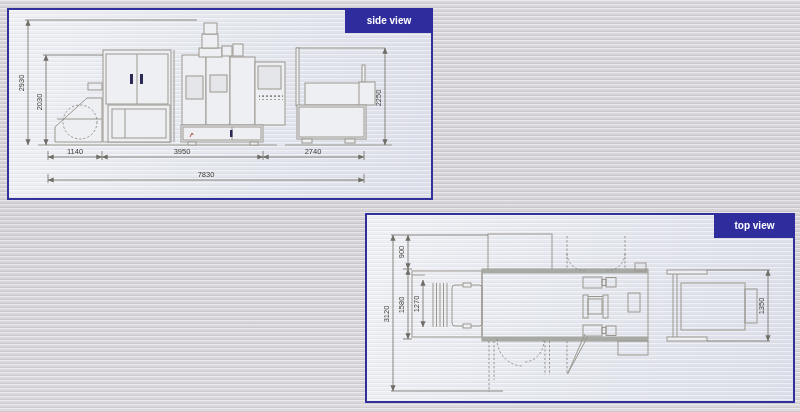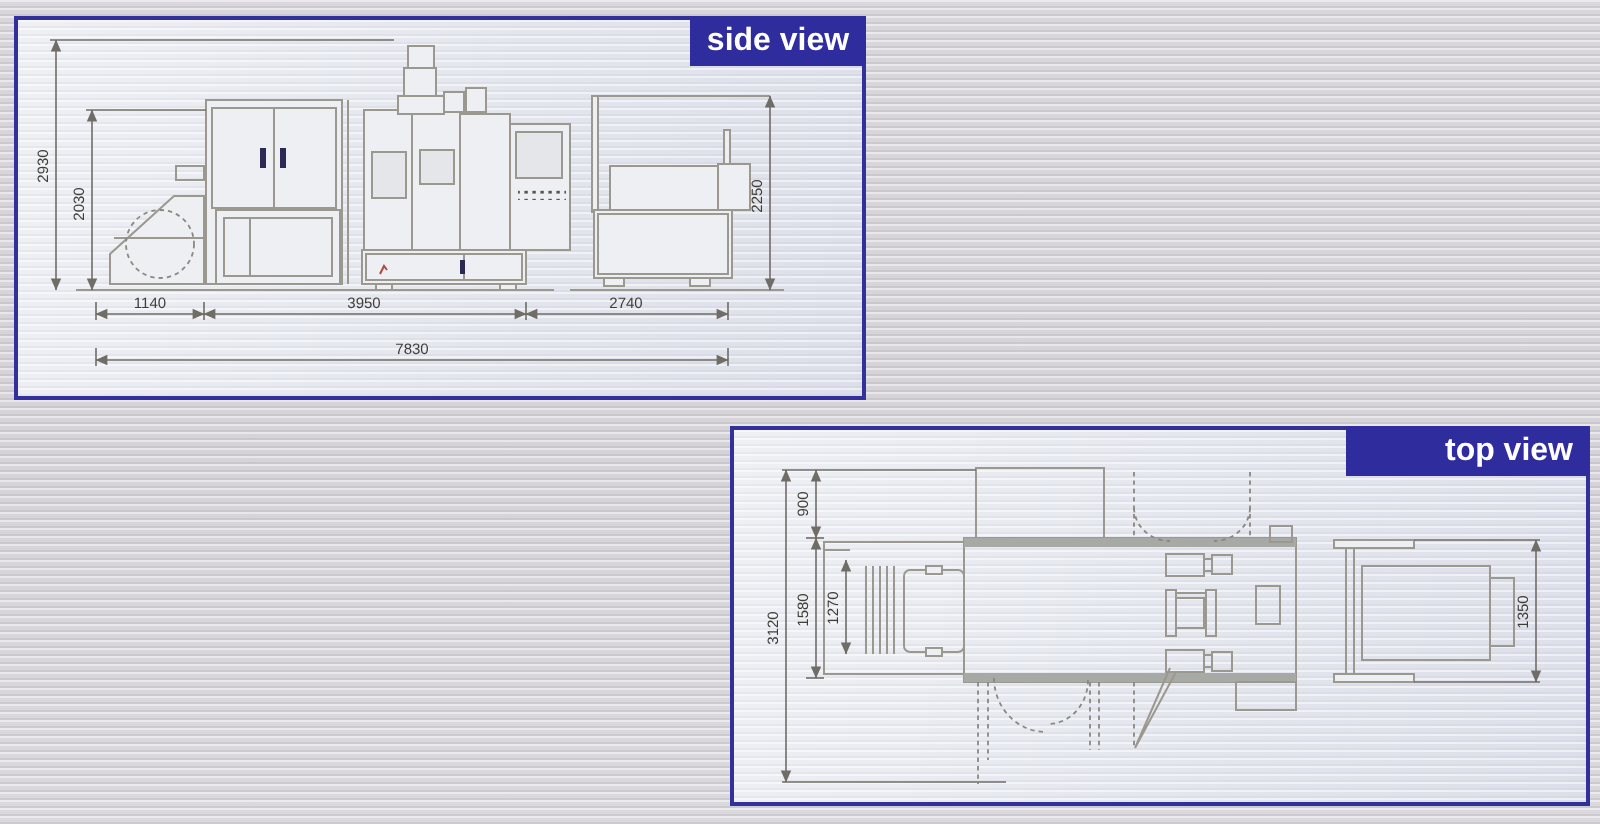--- a/index.html
+++ b/index.html
@@ -13,24 +13,24 @@
   .panel{
     position:absolute;border:2px solid #32309b;
     background:
       repeating-linear-gradient(180deg, rgba(255,255,255,.5) 0 1px, rgba(255,255,255,0) 1px 3px, rgba(140,140,160,.08) 3px 4px),
       linear-gradient(100deg,#eef0f4 0%,#e4e6ee 55%,#dcdfe9 100%);
   }
   #side-panel{left:7px;top:8px;width:422px;height:188px;}
   #top-panel{left:365px;top:213px;width:426px;height:186px;}
   .view-label{
     position:absolute;top:-2px;right:-2px;background:#2f2d9e;color:#fff;
-    font-weight:bold;font-size:16px;text-align:center;height:25px;line-height:25px;
+    font-weight:bold;font-size:10px;text-align:center;height:25px;line-height:25px;
   }
   #side-panel .view-label{width:88px;}
-  #top-panel .view-label{width:81px;padding-left:41px;}
+  #top-panel .view-label{width:81px;}
   svg{position:absolute;left:0;top:0;}
   .mach{stroke:#9b988f;stroke-width:1;fill:none;}
   .fillbody{fill:#edeff2;}
   .fillwin{fill:#e4e6ea;}
   .dim{stroke:#6f6d66;stroke-width:.8;fill:none;}
   .dimtxt{fill:#3f3d38;font-size:7.5px;font-family:"Liberation Sans",sans-serif;}
   .dash{stroke:#8a8880;stroke-width:.9;fill:none;stroke-dasharray:2.2 2;}
 </style>
 </head>
 <body>

